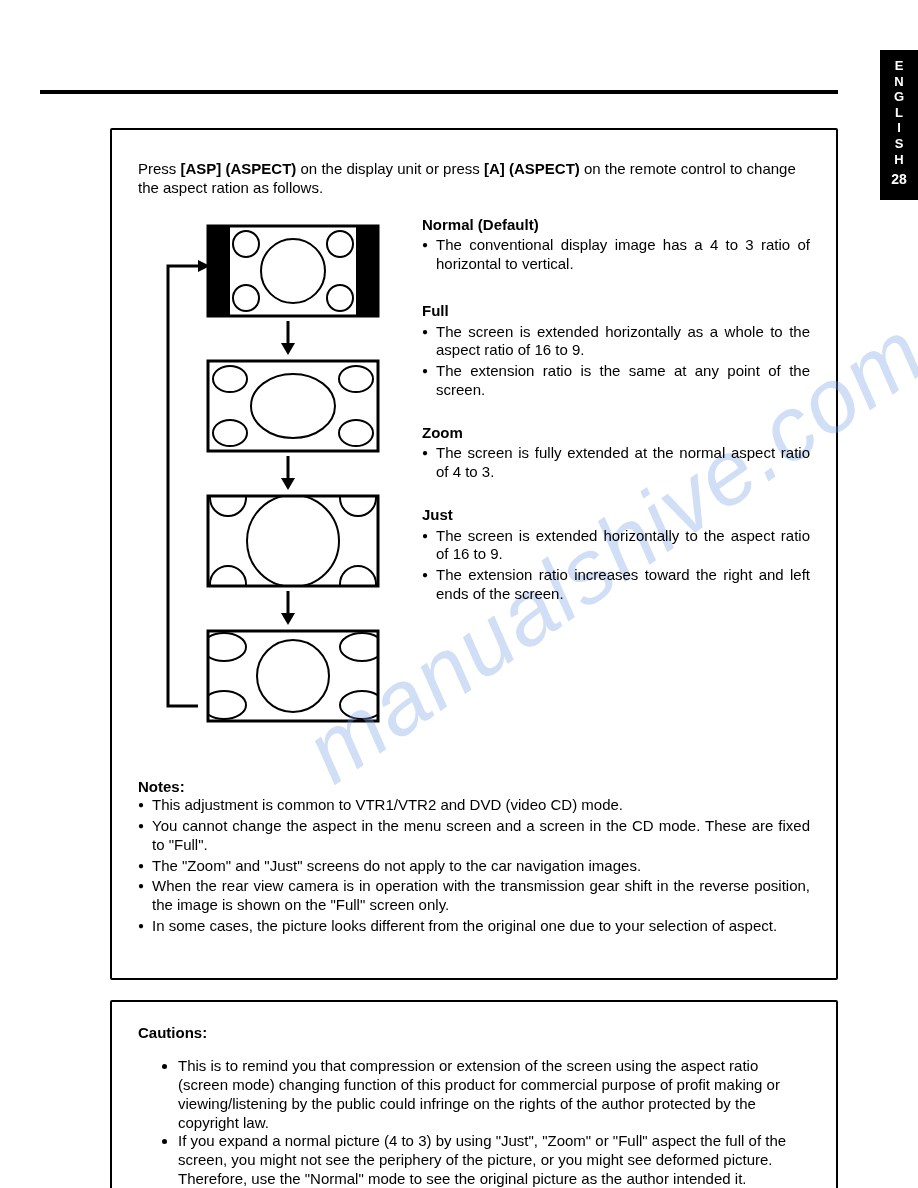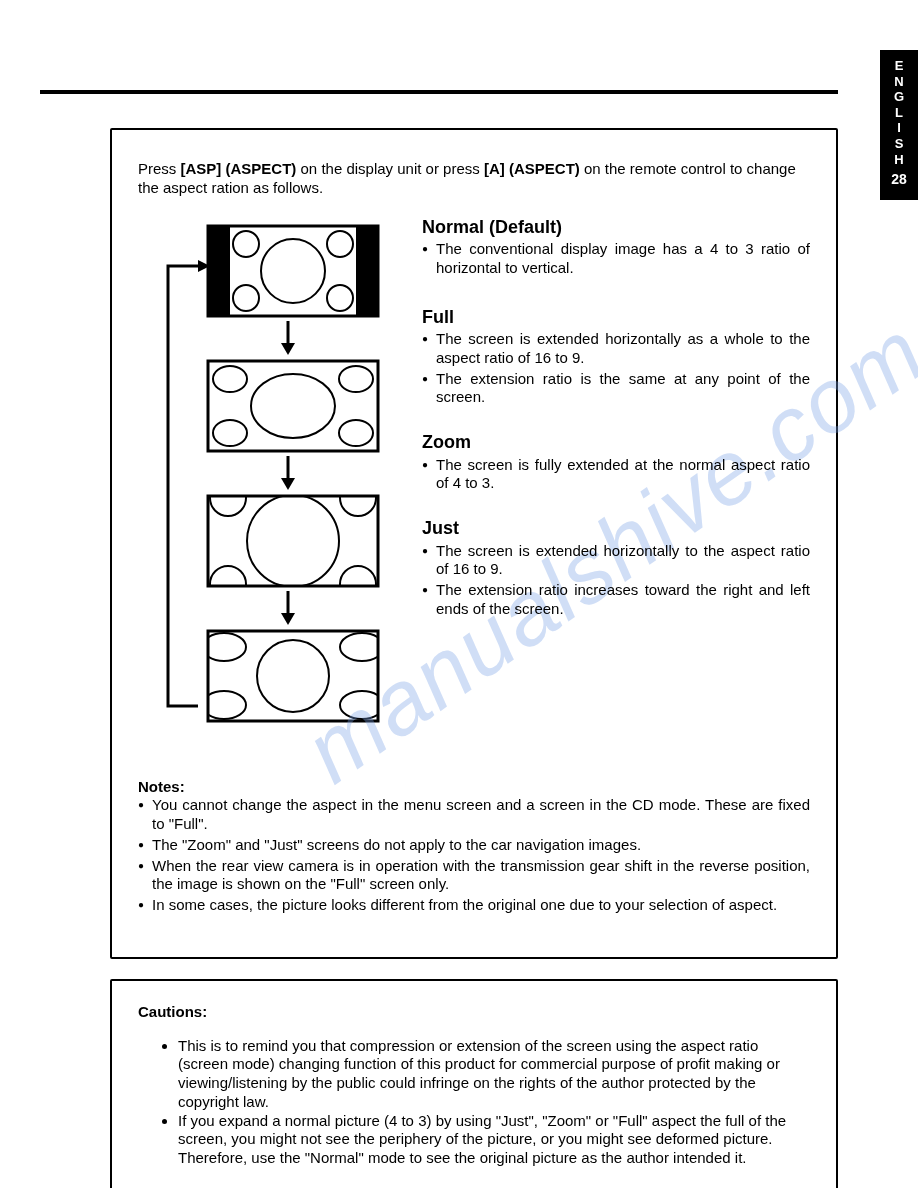--- a/index.html
+++ b/index.html
@@ -53,21 +53,21 @@
     align-items: flex-start;
     gap: 24px;
   }
   .diagrams {
     width: 260px;
     flex-shrink: 0;
   }
   .desc { flex: 1; }
   .desc h4 {
     margin: 0 0 2px 0;
-    font-size: 18px;
+    font-size: 15px;
     font-weight: bold;
   }
   .desc ul, .notes ul, .cautions ul {
     list-style: none;
     padding: 0;
     margin: 0 0 18px 0;
   }
   .desc ul li, .notes ul li, .cautions ul li {
     position: relative;
     padding-left: 14px;
@@ -221,20 +221,21 @@
         <ul>
           <li>The screen is extended horizontally to the aspect ratio of 16 to 9.</li>
           <li>The extension ratio increases toward the right and left ends of the screen.</li>
         </ul>
       </div>
     </div>
 
     <div class="notes" style="margin-top:22px">
       <div class="notes-title">Notes:</div>
       <ul>
+        <li>This adjustment is common to VTR1/VTR2 and DVD (video CD) mode.</li>
         <li>You cannot change the aspect in the menu screen and a screen in the CD mode. These are fixed to "Full".</li>
         <li>The "Zoom" and "Just" screens do not apply to the car navigation images.</li>
         <li>When the rear view camera is in operation with the transmission gear shift in the reverse position, the image is shown on the "Full" screen only.</li>
         <li>In some cases, the picture looks different from the original one due to your selection of aspect.</li>
       </ul>
     </div>
   </div>
 
   <div class="box" style="margin-top:18px; padding:16px 26px 18px 26px;">
     <div class="cautions-title">Cautions:</div>

